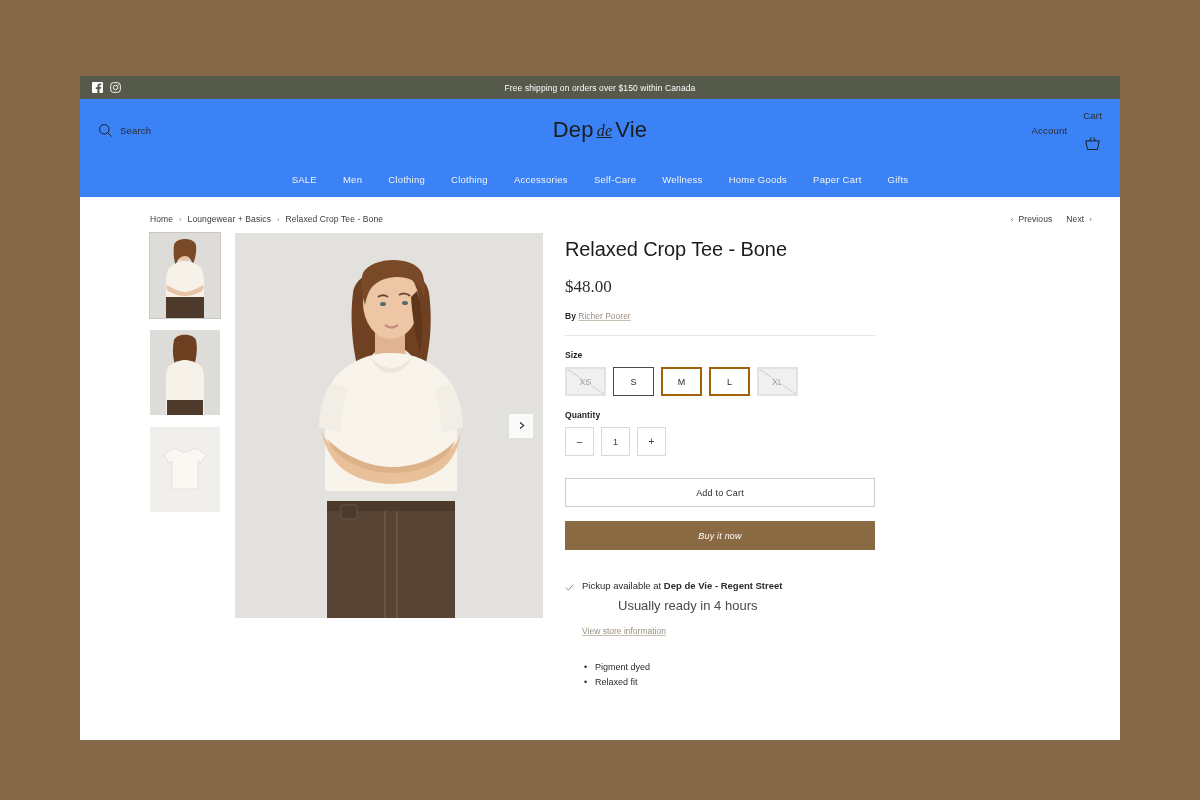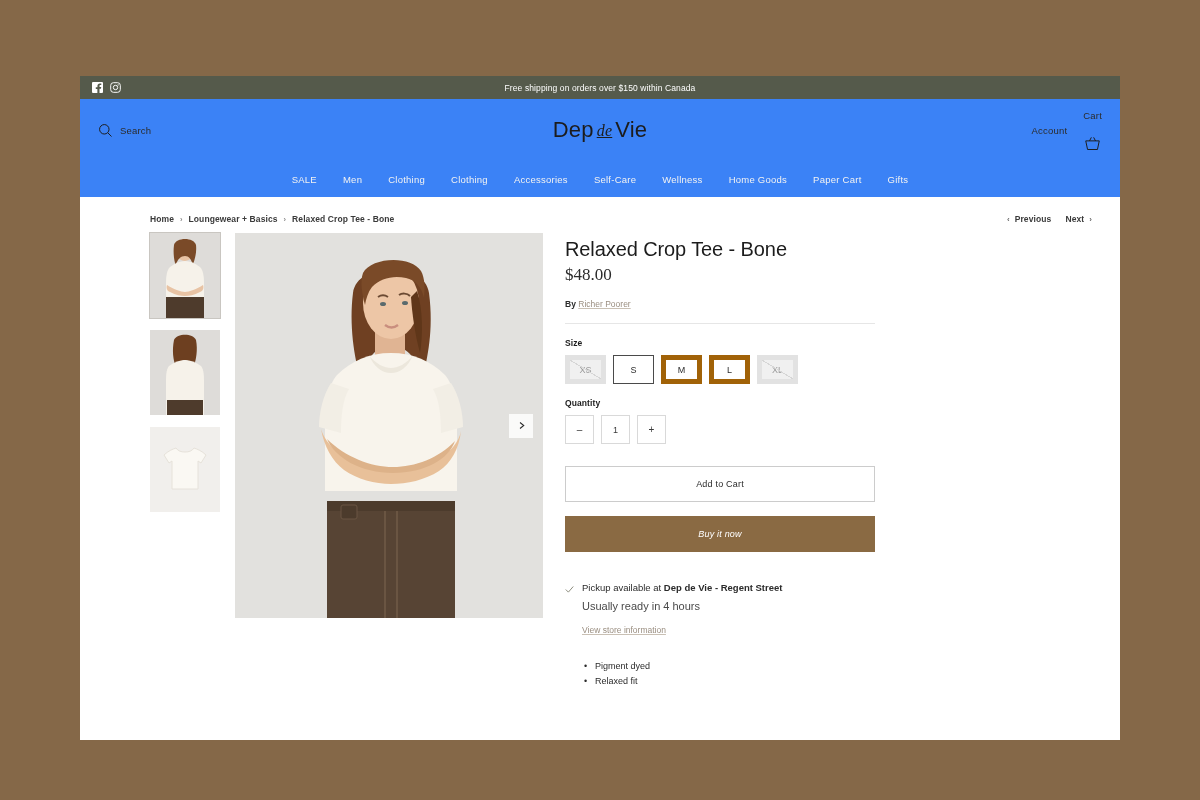--- a/index.html
+++ b/index.html
@@ -100,21 +100,20 @@
     letter-spacing: .25px;
     cursor: pointer;
     white-space: nowrap;
   }
 
   
   .crumb-row {
     display: flex; align-items: center;
     padding: 14px 28px 0 70px;
     height: 30px;
-    font-weight: bold;
   }
   .breadcrumb { display: flex; align-items: center; gap: 6px; }
   .crumb { font-size: 8.5px; color: #3a3a3a; cursor: pointer; letter-spacing: .1px; }
   .crumb.current { color: #3a3a3a; cursor: default; }
   .crumb-sep { font-size: 7.5px; color: #8a8a8a; }
 
   .pager { margin-left: auto; display: flex; align-items: center; gap: 14px; }
   .pager-link {
     font-size: 8.5px; color: #3a3a3a;
     display: flex; align-items: center; gap: 5px;
@@ -159,39 +158,39 @@
   
   .info { width: 310px; padding-top: 4px; }
   .p-title {
     font-size: 20px; color: #1c1c1c;
     letter-spacing: -.1px; font-weight: 400;
     line-height: 1.2;
   }
   .p-price {
     font-family: "Liberation Serif", serif;
     font-size: 17px; color: #2b2b2b;
-    margin-top: 4px;
+    margin-top: 16px;
   }
   .p-vendor { margin-top: 14px; font-size: 8.5px; color: #2b2b2b; }
   .p-vendor b { font-weight: 700; }
   .p-vendor a {
     color: #9a8e80; text-decoration: underline;
     text-decoration-color: #c9c0b4; cursor: pointer;
   }
   .divider { height: 1px; background: #e6e6e6; margin-top: 14px; }
 
   .field-label {
     font-size: 8.5px; color: #1c1c1c; font-weight: 700;
     margin-top: 14px; margin-bottom: 7px; letter-spacing: .1px;
   }
 
   .sizes { display: flex; gap: 7px; }
   .size-box {
     width: 41px; height: 29px;
-    border: 5px solid #a16207;
+    border: 2px solid #a16207;
     background: #fff;
     display: flex; align-items: center; justify-content: center;
     font-size: 9px; color: #2b2b2b;
     cursor: pointer; position: relative;
   }
   .size-box.selected { border: 1.4px solid #4a4a4a; }
   .size-box.disabled {
     background: #f0f0f0; color: #9b9b9b; cursor: not-allowed;
     border-color: #e2e2e2;
   }
@@ -209,41 +208,41 @@
     width: 29px; height: 29px;
     border: 1px solid #d9d9d9;
     background: #fff;
     display: flex; align-items: center; justify-content: center;
     font-size: 10px; color: #3a3a3a;
     cursor: pointer;
   }
   .qty-val { cursor: text; font-size: 9px; }
 
   .btn {
-    width: 100%; height: 36px;
+    width: 100%; height: 29px;
     display: flex; align-items: center; justify-content: center;
     font-size: 9px; cursor: pointer; letter-spacing: .2px;
   }
   .btn-add {
     margin-top: 22px;
     border: 1px solid #cccccc;
     background: #fff; color: #2b2b2b;
   }
   .btn-buy {
     margin-top: 14px;
     background: #8a6a43; color: #ffffff; border: none; font-style: italic;
   }
 
   
   .pickup { margin-top: 30px; display: flex; gap: 8px; }
   .check-icon { width: 9px; height: 9px; margin-top: 3px; flex: none; }
   .pickup-body { flex: 1; }
   .pickup-line1 { font-size: 9.5px; color: #2b2b2b; line-height: 1.35; }
   .pickup-line1 b { font-weight: 700; }
-  .pickup-line2 { font-size: 11px; color: #4a4a4a; margin-top: 5px; }
+  .pickup-line2 { font-size: 13px; color: #4a4a4a; margin-top: 5px; margin-left: 36px; }
   .pickup-link {
     font-size: 8.5px; color: #9a8e80; margin-top: 13px;
     text-decoration: underline; text-decoration-color: #c9c0b4;
     cursor: pointer; display: inline-block;
   }
 
   .features { margin-top: 22px; padding-left: 30px; }
   .feature {
     font-size: 9px; color: #2b2b2b;
     line-height: 1.65; position: relative;

